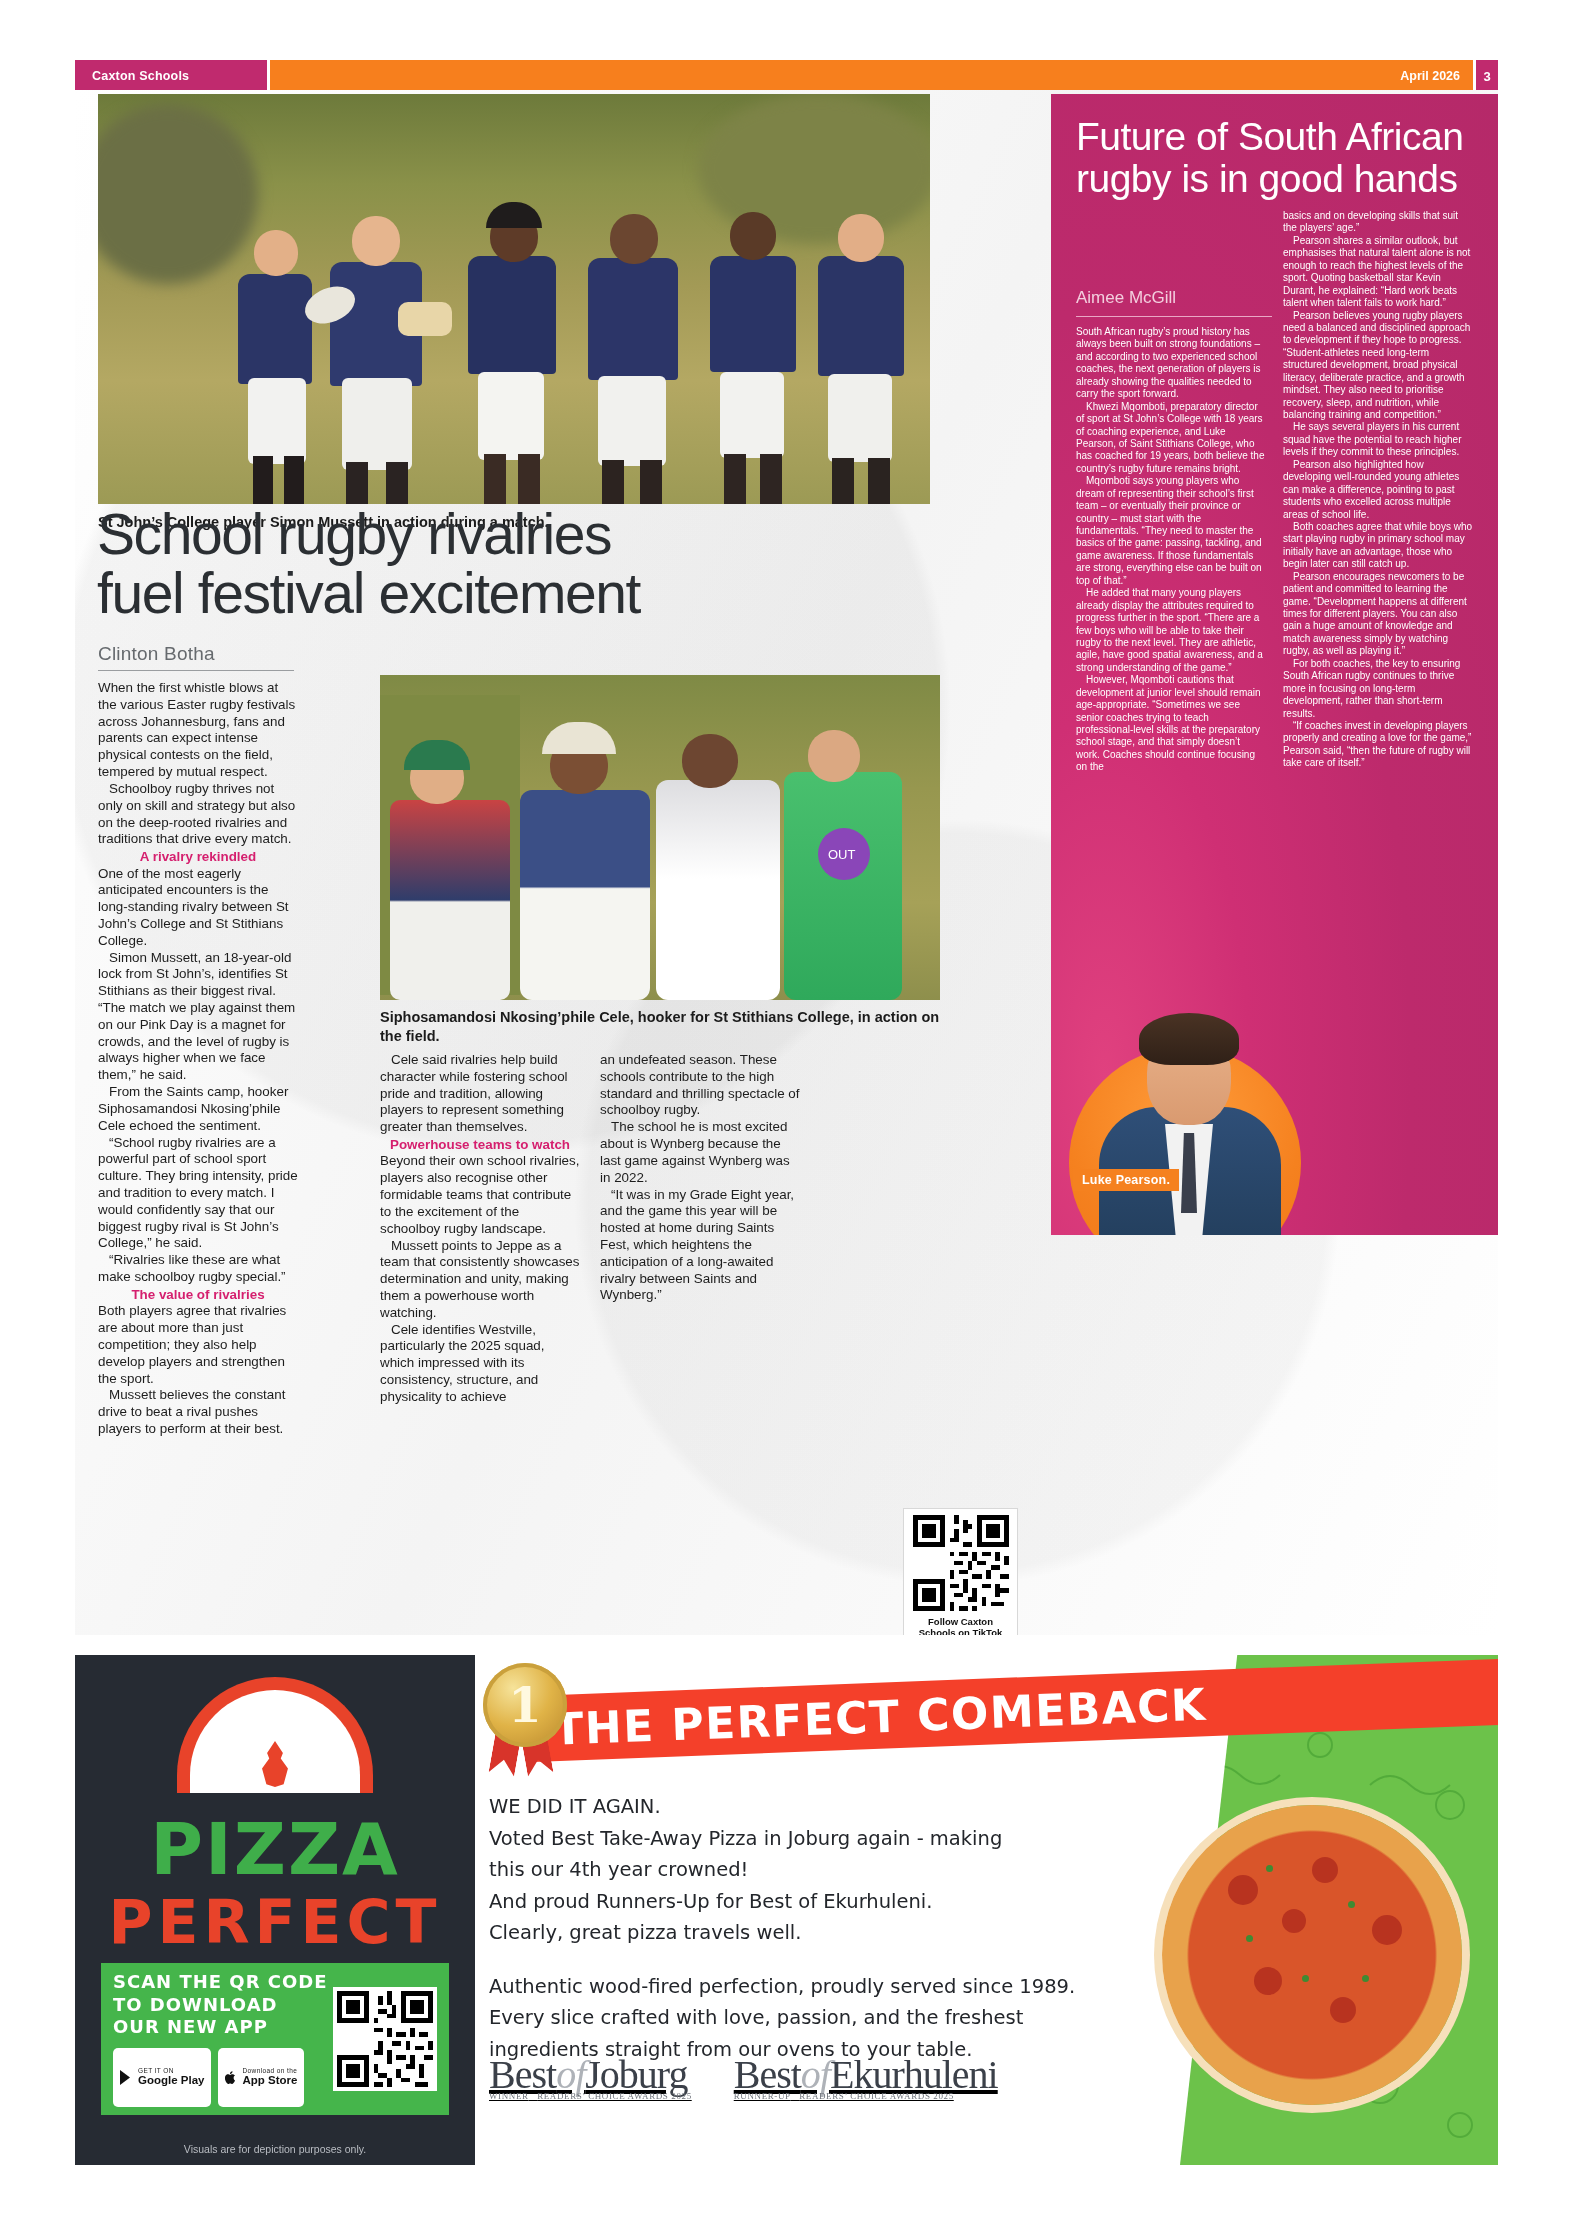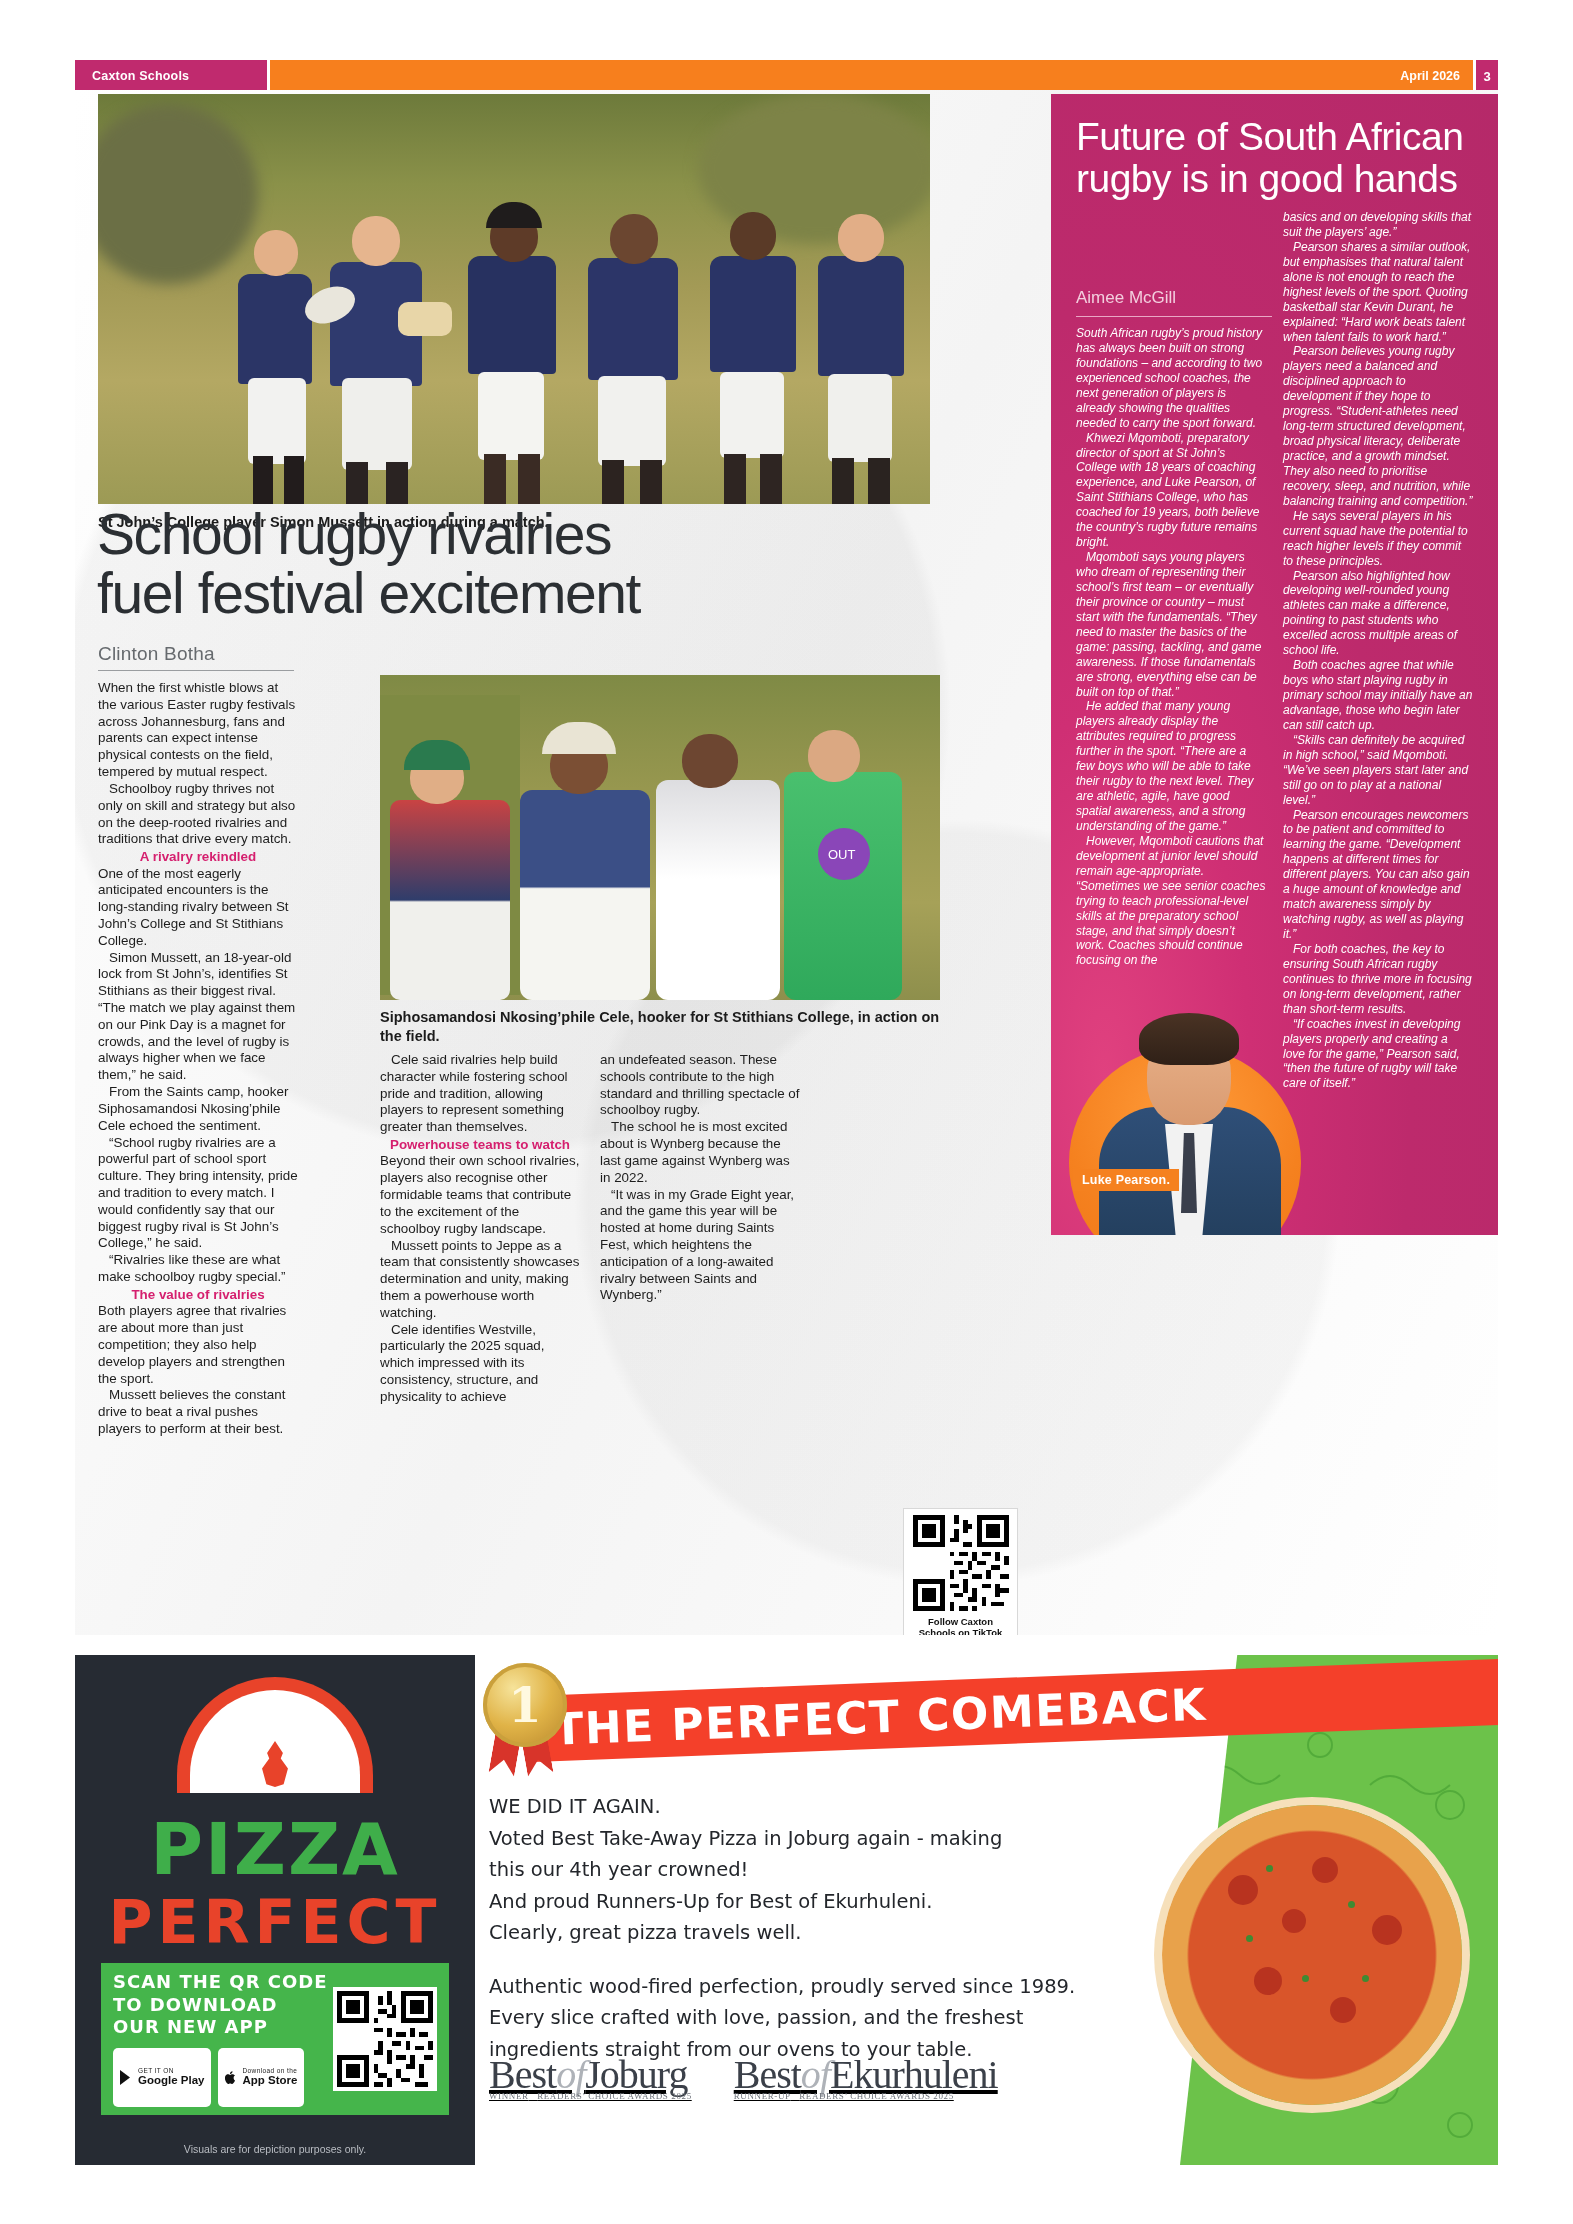--- a/index.html
+++ b/index.html
@@ -100,21 +100,21 @@
     position:absolute; left:25px; top:22px; width:400px;
     font-size:39px; line-height:1.07; font-weight:300; color:#fff;
     letter-spacing:-.5px;
   }
   .pink-byline{
     position:absolute; left:25px; top:194px; font-size:17px;
     color:#f3cede; font-weight:300;
   }
   .pink-rule{ position:absolute; left:25px; top:222px; width:196px; height:1px; background:#e9a7c5; }
   .pcol{
-    position:absolute; font-size:12px; line-height:1.245; color:#ffffff;font-style:italic;
+    position:absolute; font-size:10px; line-height:1.245; color:#ffffff;
   }
   .pcol p{ text-indent:10px; }
   .pcol p.noind{ text-indent:0; }
 
   
   .portrait-wrap{
     position:absolute; left:10px; bottom:0; width:250px; height:265px; overflow:hidden;
   }
   .portrait-circle{
     position:absolute; left:8px; bottom:-44px; width:232px; height:232px;
@@ -457,21 +457,20 @@
       <p>However, Mqomboti cautions that development at junior level should remain age-appropriate. “Sometimes we see senior coaches trying to teach professional-level skills at the preparatory school stage, and that simply doesn’t work. Coaches should continue focusing on the</p>
     </div>
 
     <div class="pcol" style="left:232px; top:116px; width:190px;">
       <p class="noind">basics and on developing skills that suit the players’ age.”</p>
       <p>Pearson shares a similar outlook, but emphasises that natural talent alone is not enough to reach the highest levels of the sport. Quoting basketball star Kevin Durant, he explained: “Hard work beats talent when talent fails to work hard.”</p>
       <p>Pearson believes young rugby players need a balanced and disciplined approach to development if they hope to progress. “Student-athletes need long-term structured development, broad physical literacy, deliberate practice, and a growth mindset. They also need to prioritise recovery, sleep, and nutrition, while balancing training and competition.”</p>
       <p>He says several players in his current squad have the potential to reach higher levels if they commit to these principles.</p>
       <p>Pearson also highlighted how developing well-rounded young athletes can make a difference, pointing to past students who excelled across multiple areas of school life.</p>
       <p>Both coaches agree that while boys who start playing rugby in primary school may initially have an advantage, those who begin later can still catch up.</p>
-      <p>“Skills can definitely be acquired in high school,” said Mqomboti. “We’ve seen players start later and still go on to play at a national level.”</p>
       <p>Pearson encourages newcomers to be patient and committed to learning the game. “Development happens at different times for different players. You can also gain a huge amount of knowledge and match awareness simply by watching rugby, as well as playing it.”</p>
       <p>For both coaches, the key to ensuring South African rugby continues to thrive more in focusing on long-term development, rather than short-term results.</p>
       <p>“If coaches invest in developing players properly and creating a love for the game,” Pearson said, “then the future of rugby will take care of itself.”</p>
     </div>
 
     <div class="portrait-wrap">
       <div class="portrait-circle"></div>
       <div class="portrait-suit"></div>
       <div class="portrait-shirt"></div>
       <div class="portrait-tie"></div>

